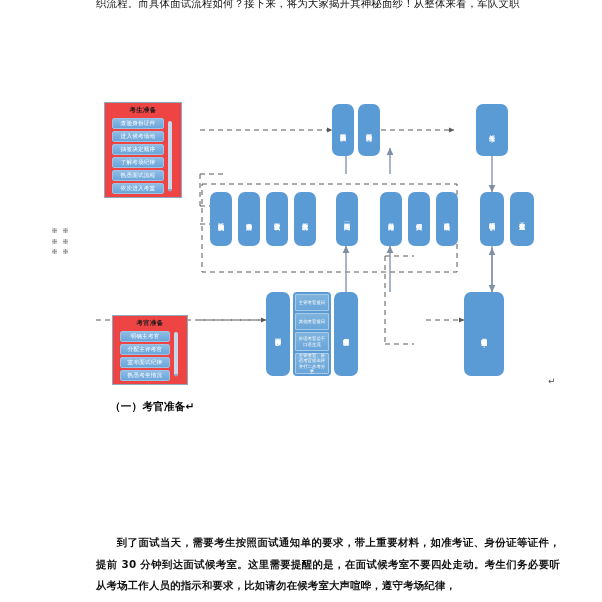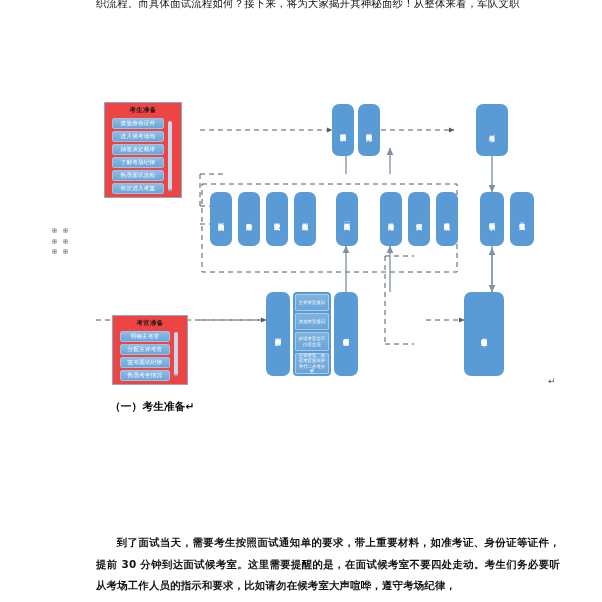--- a/index.html
+++ b/index.html
@@ -281,17 +281,17 @@
       <div class="subnode" style="left:2px; top:40px; width:34px; height:19px;">外语考官若干口语交流</div>
       <div class="subnode" style="left:2px; top:61px; width:34px; height:21px;">主评考官、外语考官皆出评并打二步考分量</div>
     </div>
 
     <div class="node" style="left:238px; top:196px; width:24px; height:84px;">主考官组织实名打分</div>
     <div class="node" style="left:368px; top:196px; width:40px; height:84px; font-size:6px;">主考官主评考官监督员确认签字</div>
 
     <div class="pilcrow" style="left:452px; top:280px;">↵</div>
   </div>
 
-  <div id="sec-heading">（一）考生准备↵</div>
+  <div id="sec-heading">（一）考官准备↵</div>
 
   <div class="doc-text indent" id="body-para-2">到了面试当天，需要考生按照面试通知单的要求，带上重要材料，如准考证、身份证等证件，提前 30 分钟到达面试候考室。这里需要提醒的是，在面试候考室不要四处走动。考生们务必要听从考场工作人员的指示和要求，比如请勿在候考室大声喧哗，遵守考场纪律，</div>
 
 </div>
 
 </body></html>

